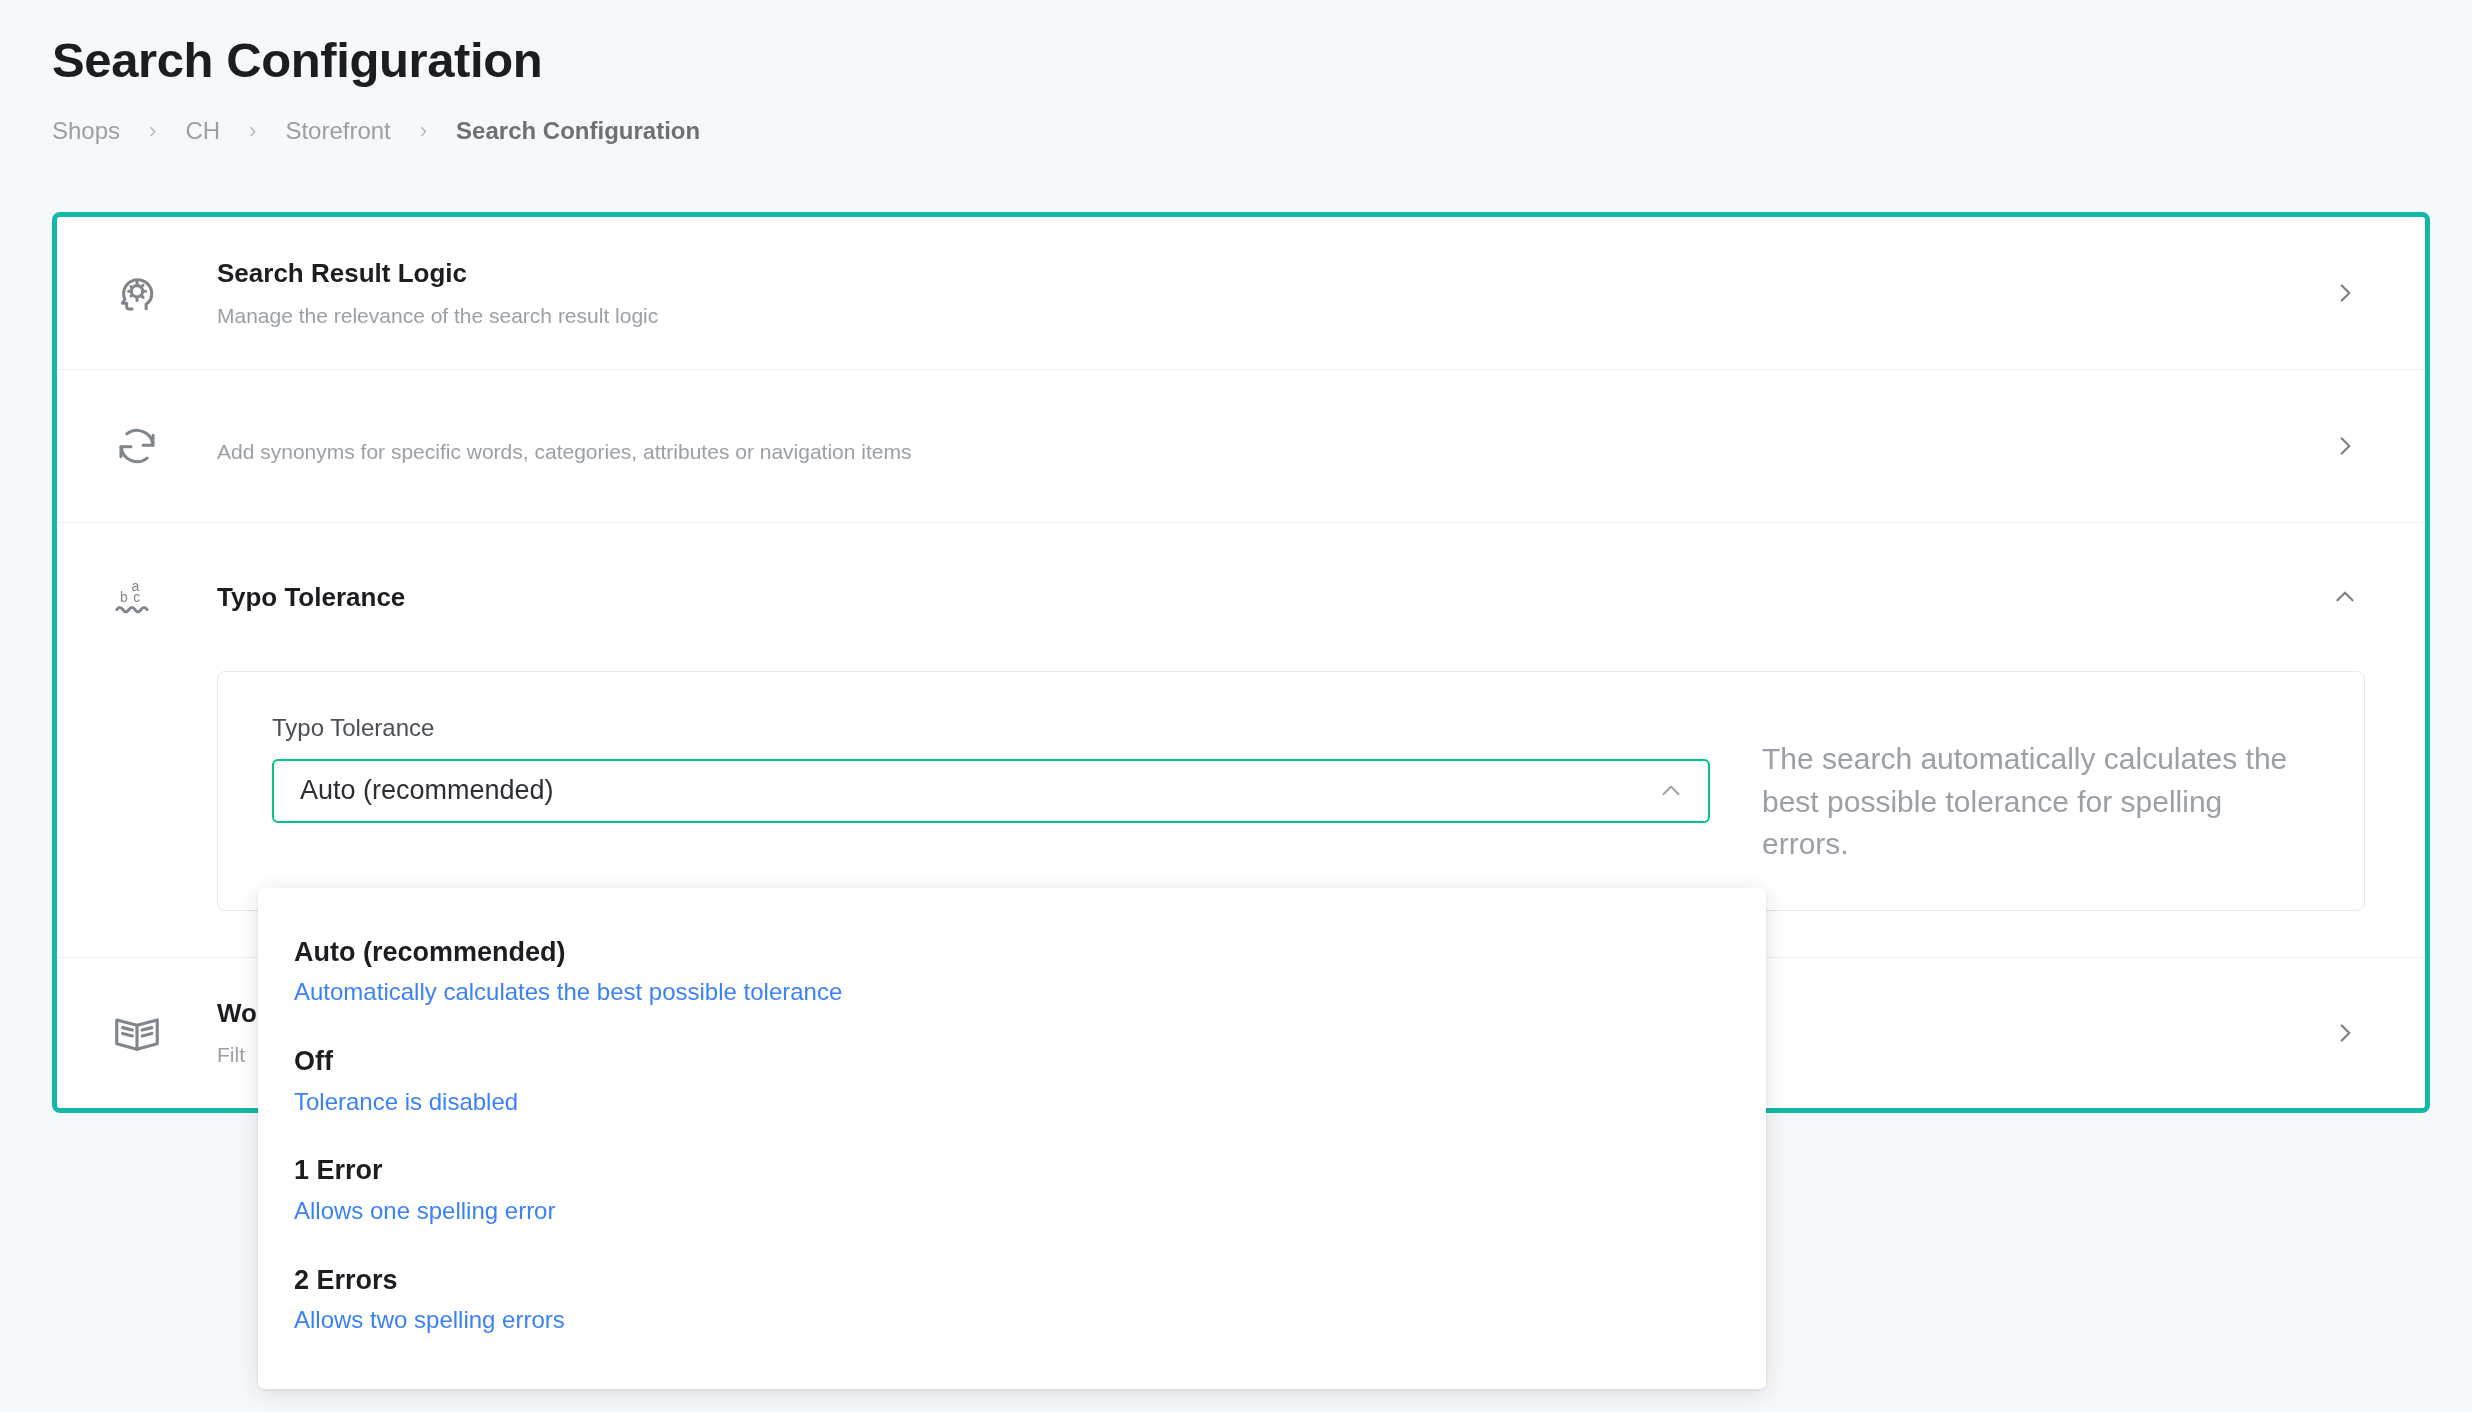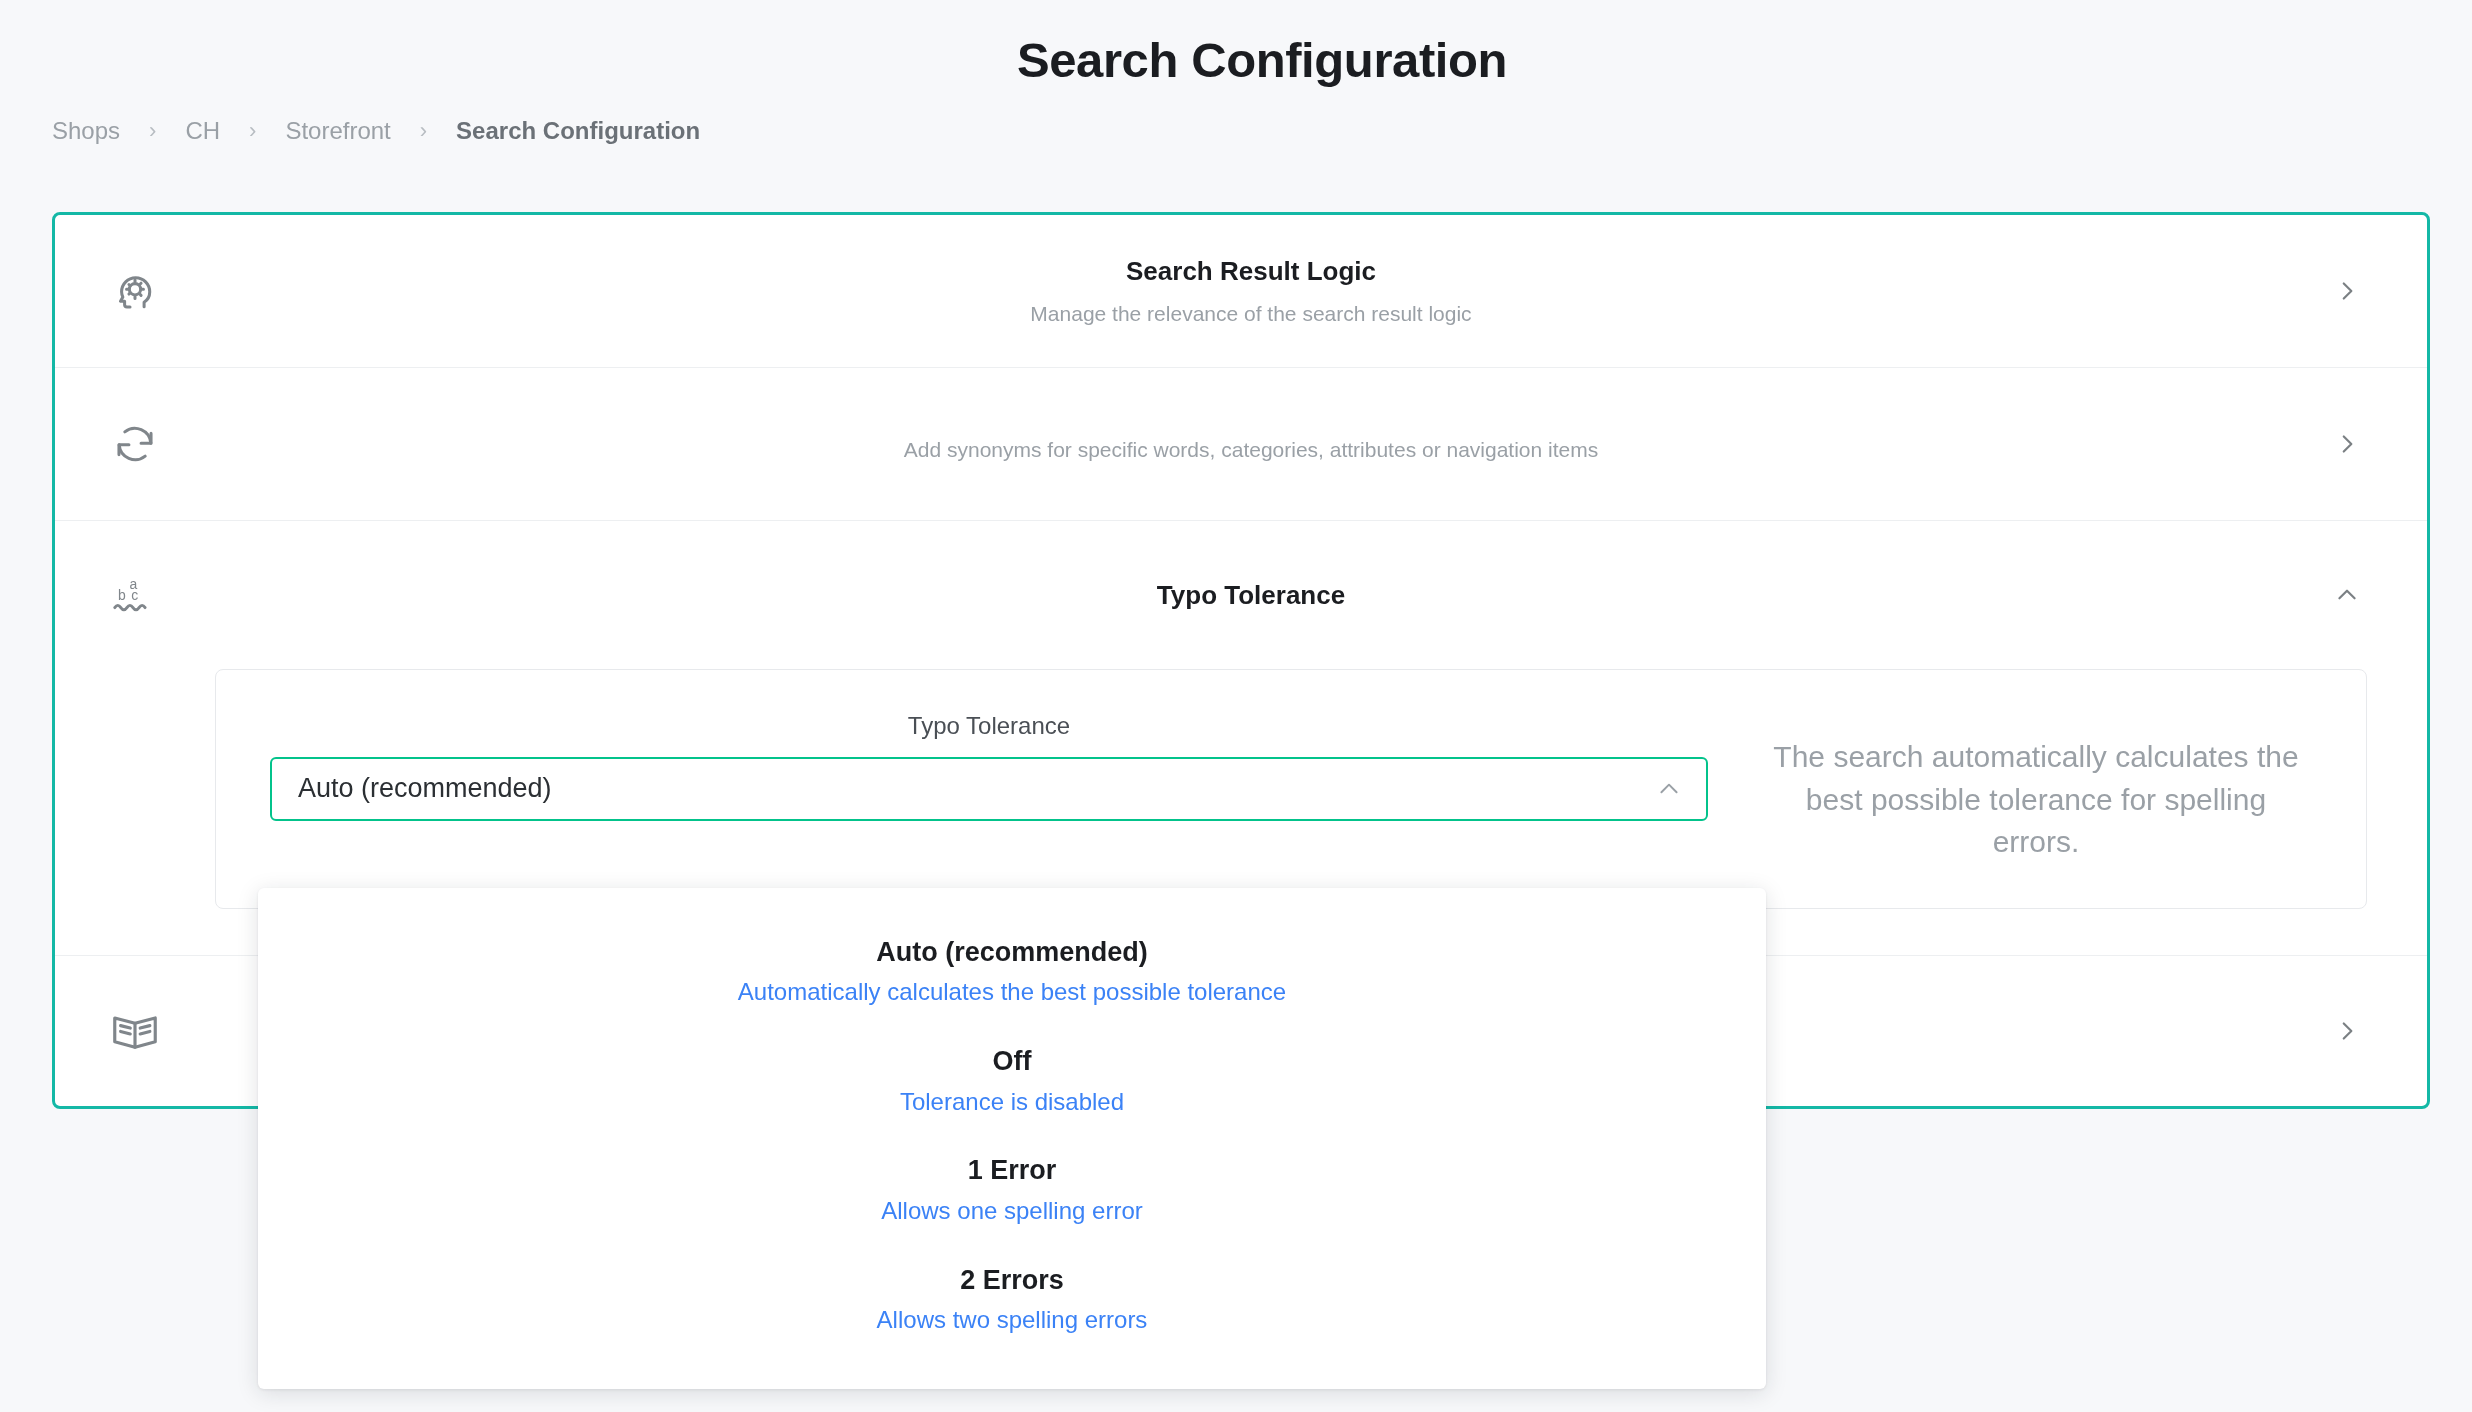--- a/index.html
+++ b/index.html
@@ -6,21 +6,21 @@
 
   html, body {
     width: 2472px;
     height: 1412px;
     background: #F7F8FA;
     font-family: "Liberation Sans", sans-serif;
     -webkit-font-smoothing: antialiased;
     overflow: hidden;
   }
 
-  .page { position: relative; width: 2472px; height: 1412px; text-align: center; }
+  .page { position: relative; width: 2472px; height: 1412px; }
 
   
   .header {
     position: absolute;
     left: 0; top: 0;
     width: 2472px;
     height: 212px;
     background: #F7F8FA;
     padding: 34px 0 0 52px;
   }
@@ -52,21 +52,21 @@
     display: inline-block;
   }
 
   
   .card {
     position: absolute;
     left: 52px;
     top: 212px;
     width: 2378px;
     background: #FFFFFF;
-    border: 3px solid #14b8a6;
+    border: 5px solid #14b8a6;
     border-radius: 8px;
   }
 
   .row {
     position: relative;
     display: flex;
     align-items: flex-start;
     padding: 0;
     border-bottom: 1px solid #EDEFF1;
   }

